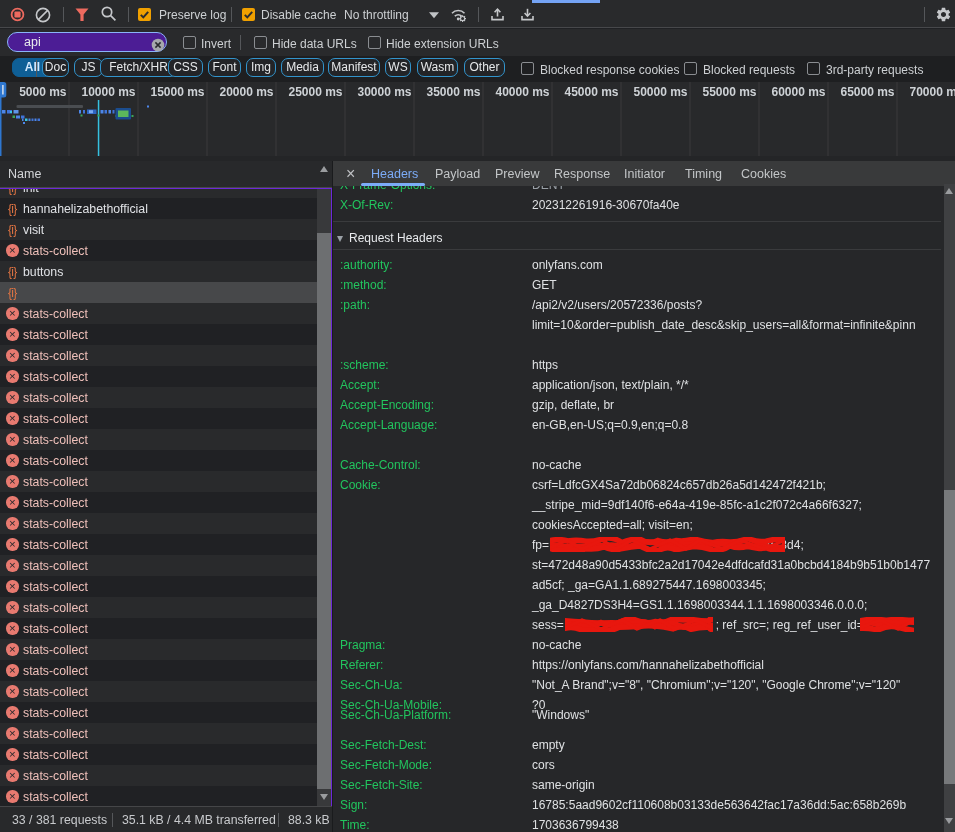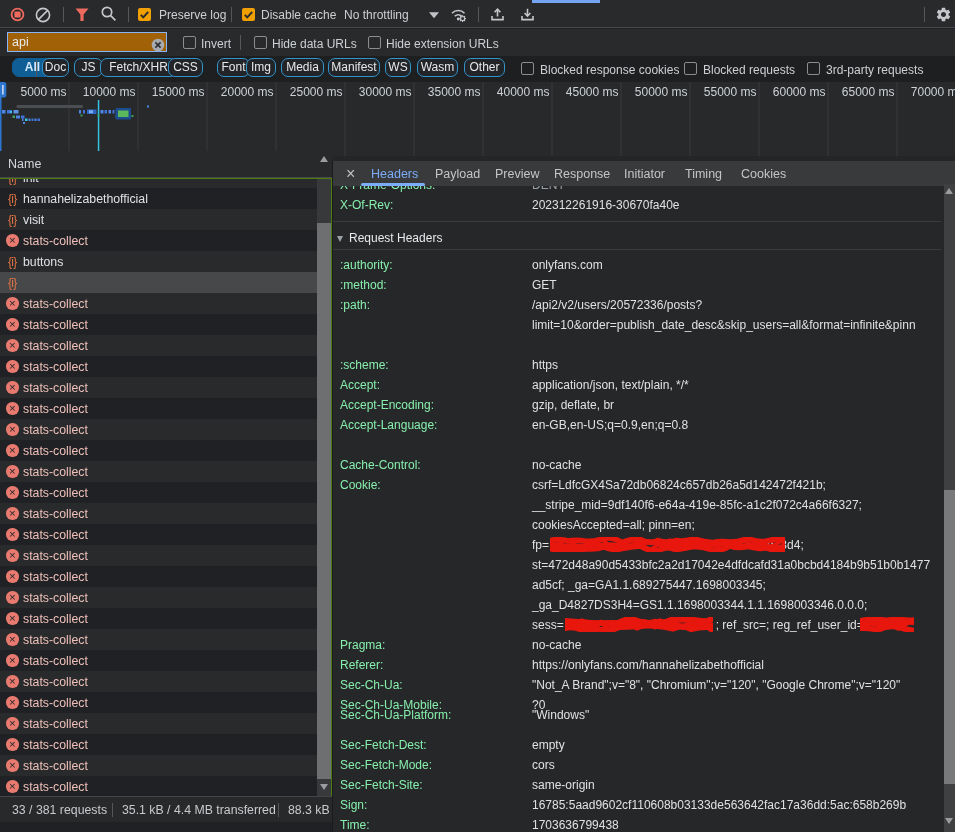--- a/index.html
+++ b/index.html
@@ -9,34 +9,34 @@
 
 #tb { position:absolute; left:0; top:0; width:955px; height:28px; background:#292a2c; border-bottom:1px solid #47484b; }
 #tb .lbl, #fb .lbl { position:absolute; top:8px; font-size:12px; color:#cdd0d3; white-space:nowrap; }
 .vdiv { position:absolute; width:1px; background:#55575a; }
 .cb { position:absolute; width:13px; height:13px; border-radius:2px; }
 .cb.on { background:#f0a000; }
 .cb.off { border:1.5px solid #8a8d91; background:transparent; }
 #bluebar { position:absolute; left:532px; top:0; width:68px; height:3px; background:#75a4f5; }
 
 #fb { position:absolute; left:0; top:29px; width:955px; height:27px; background:#292a2c; }
-#finput { position:absolute; left:7px; top:3px; width:160px; height:20px; background:#a16207;
-  border:1px solid #8ab4f8; border-radius:0; color:#e8eaed; font-size:12.5px; line-height:18px; padding-left:4px; }
+#finput { position:absolute; left:7px; top:3px; width:160px; height:20px; background:#4c1d95;
+  border:1px solid #8ab4f8; border-radius:10px; color:#e8eaed; font-size:12.5px; line-height:18px; padding-left:16px; }
 
 #cr { position:absolute; left:0; top:56px; width:955px; height:26px; background:#1e1f21; }
 .chip { position:absolute; top:2px; height:19px; border:1px solid #3294cc; border-radius:7px;
   font-size:12px; font-weight:400; color:#e6e8ea; text-align:center; line-height:17px; background:#232427; }
 .chip.on { background:#0f5f96; border-color:#0f5f96; color:#d3e8fd; font-weight:700; }
 #cr .lbl { position:absolute; top:7px; font-size:12px; color:#cdd0d3; white-space:nowrap; }
 #cr .cb { top:6px; }
 
-#ov { position:absolute; left:0; top:82px; width:955px; height:79px; background:#28292b; }
+#ov { position:absolute; left:0; top:82px; width:955px; height:79px; background:#28292b;font-weight:bold; }
 .glab { font-size:12px; fill:#ced2d6; font-family:"Liberation Sans",sans-serif; }
 
-#lp { position:absolute; left:0; top:151px; width:332px; height:671px; background:#4d7c0f; }
+#lp { position:absolute; left:0; top:161px; width:332px; height:671px; background:#6d28d9; }
 #lph { position:absolute; left:0; top:0; width:332px; height:27px; background:#28292b; border-bottom:1px solid #47484a; }
 #lph .t { position:absolute; left:8px; top:6px; font-size:12.5px; color:#d3d5d8; }
 #lrows { position:absolute; left:0; top:28px; width:317px; height:617px; overflow:hidden; }
 .row { height:21px; display:flex; align-items:center; padding-left:6px; white-space:nowrap; overflow:hidden; }
 .row .nm { overflow:hidden; text-overflow:ellipsis; }
 .row.light { background:#292a2c; }
 .row.dark { background:#202124; }
 .row.sel { background:#47484a; }
 .row.err { color:#efc0ba; }
 .bic { color:#e07443; font-size:12px; font-weight:400; letter-spacing:-0.8px; margin-right:4.5px; flex:none; width:12.5px; text-align:center; }
@@ -52,21 +52,21 @@
 #lstat span { position:absolute; top:6px; white-space:nowrap; }
 #pdiv { position:absolute; left:332px; top:161px; width:1px; height:671px; background:#1a1b1d; }
 #rp { position:absolute; left:333px; top:161px; width:622px; height:671px; background:#262729; overflow:hidden; }
 #rtabs { position:absolute; left:0; top:0; width:622px; height:25px; background:#393a3b; }
 #rtabs span { position:absolute; top:6px; font-size:12.5px; color:#c3c6c8; white-space:nowrap; }
 #rtabs .sel { color:#7cacf8; }
 #rtabs .x { color:#c0c2c5; font-size:16px; top:3.5px; }
 #runder { position:absolute; left:28px; top:22px; width:64px; height:3px; background:#7cacf8; border-radius:2px; }
 #rcontent { position:absolute; left:0; top:25px; width:622px; height:646px; overflow:hidden; font-size:12px; }
 .hrow { position:absolute; left:0; width:608px; height:20px; line-height:20px; white-space:nowrap; }
-.hn { position:absolute; left:7px; color:#86efac; }
+.hn { position:absolute; left:7px; color:#22c55e; }
 .hv { position:absolute; left:199px; color:#dfe1e3; }
 .sp { display:inline-block; }
 .hsep { position:absolute; left:0; width:608px; height:1px; background:#3a3b3d; }
 .scr { position:absolute; }
 #rsb { position:absolute; left:611px; top:23px; width:11px; height:648px; background:#3f4042; }
 #rsb .thumb { position:absolute; left:0; top:306px; width:11px; height:294px; background:#77797b; }
 .dim { color:#9aa0a6; }
 </style></head>
 <body>
 <div id="app">
@@ -160,21 +160,21 @@
   <div class="cb off" style="left:368px;top:7px"></div>
   <span class="lbl" style="left:386px">Hide extension URLs</span>
 </div>
 
 <div id="cr">
 <div class="chip on" style="left:12px;width:41px">All</div>
 <div class="chip" style="left:42px;width:27px">Doc</div>
 <div class="chip" style="left:74px;width:29px">JS</div>
 <div class="chip" style="left:100px;width:77px">Fetch/XHR</div>
 <div class="chip" style="left:168px;width:35px">CSS</div>
-<div class="chip" style="left:217px;width:33px">Font</div>
+<div class="chip" style="left:208px;width:33px">Font</div>
 <div class="chip" style="left:246px;width:30px">Img</div>
 <div class="chip" style="left:281px;width:43px">Media</div>
 <div class="chip" style="left:328px;width:52px">Manifest</div>
 <div class="chip" style="left:385px;width:26px">WS</div>
 <div class="chip" style="left:417px;width:41px">Wasm</div>
 <div class="chip" style="left:464px;width:41px">Other</div>
   <div class="vdiv" style="left:36px;top:4px;height:17px"></div>
   <div class="cb off" style="left:521px"></div>
   <span class="lbl" style="left:540px">Blocked response cookies</span>
   <div class="cb off" style="left:684px"></div>
@@ -452,21 +452,21 @@
           <span class="hv">no-cache</span>
         </div>
 <div class="hrow" style="top:289px">
           <span class="hn">Cookie:</span>
           <span class="hv">csrf=LdfcGX4Sa72db06824c657db26a5d142472f421b;</span>
         </div>
 <div class="hrow" style="top:309px">
           <span class="hv">__stripe_mid=9df140f6-e64a-419e-85fc-a1c2f072c4a66f6327;</span>
         </div>
 <div class="hrow" style="top:329px">
-          <span class="hv">cookiesAccepted=all; pinn=en;</span>
+          <span class="hv">cookiesAccepted=all; visit=en;</span>
         </div>
 <div class="hrow" style="top:349px">
           <span class="hv">fp=<span class="sp" style="width:218px"></span>d73d4;</span>
         </div>
 <div class="hrow" style="top:369px">
           <span class="hv">st=472d48a90d5433bfc2a2d17042e4dfdcafd31a0bcbd4184b9b51b0b1477</span>
         </div>
 <div class="hrow" style="top:389px">
           <span class="hv">ad5cf; _ga=GA1.1.689275447.1698003345;</span>
         </div>

